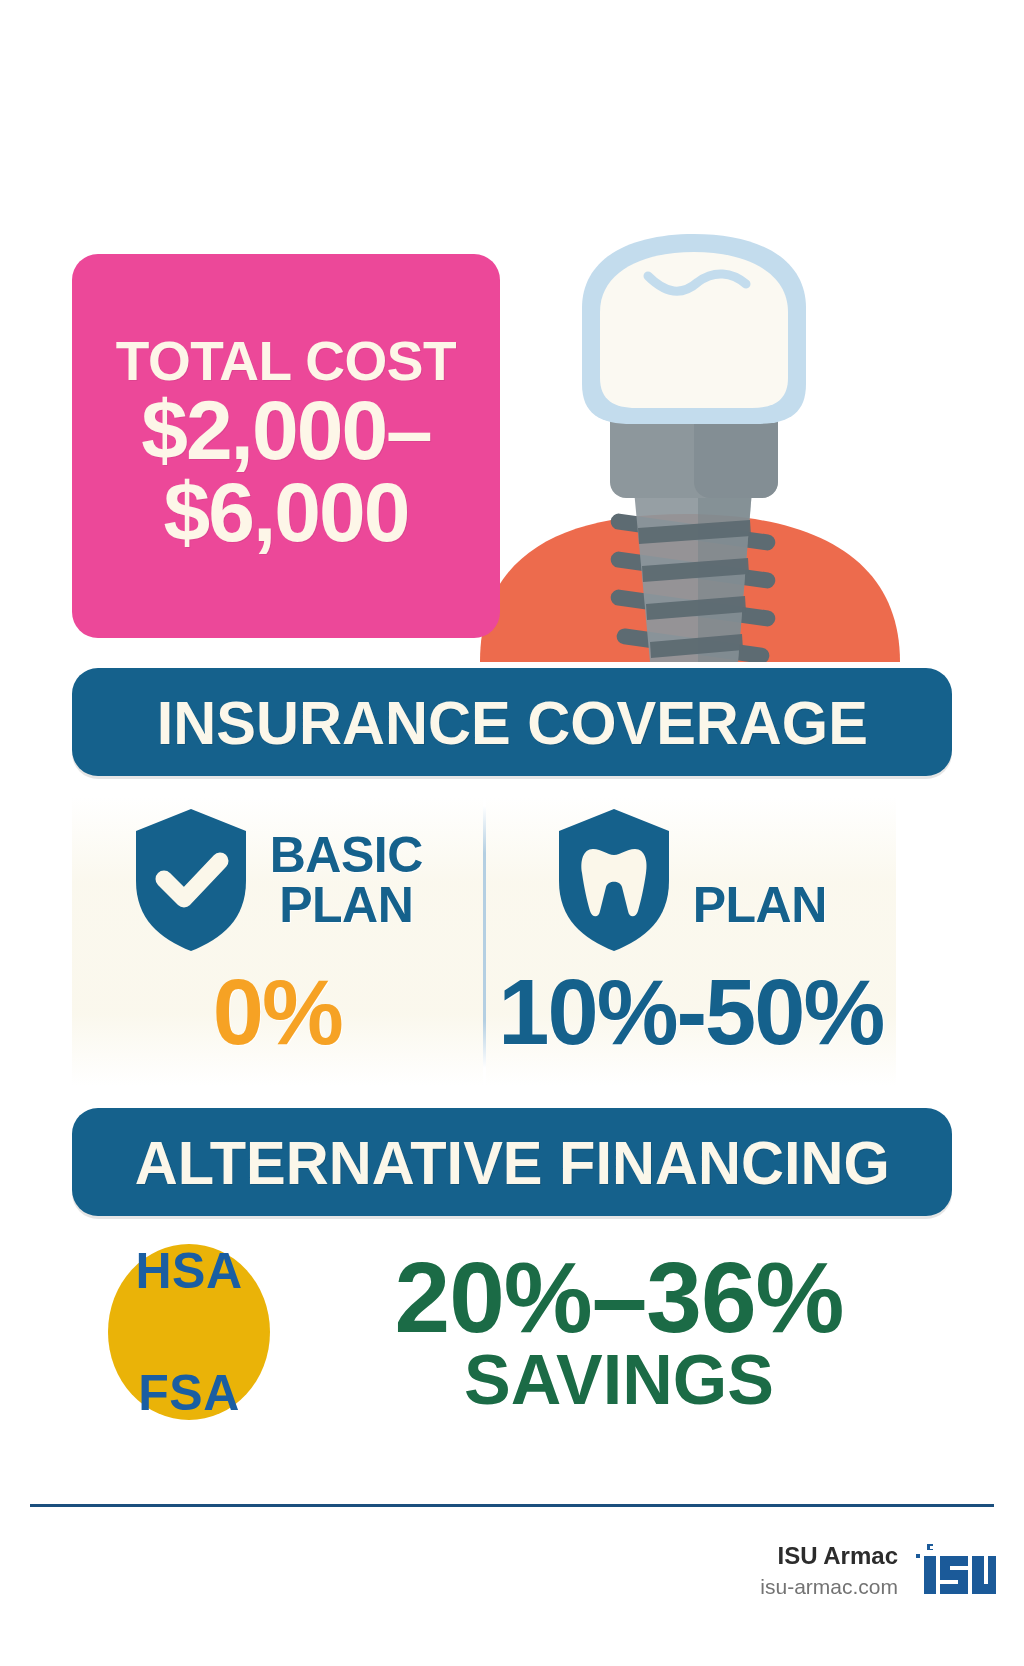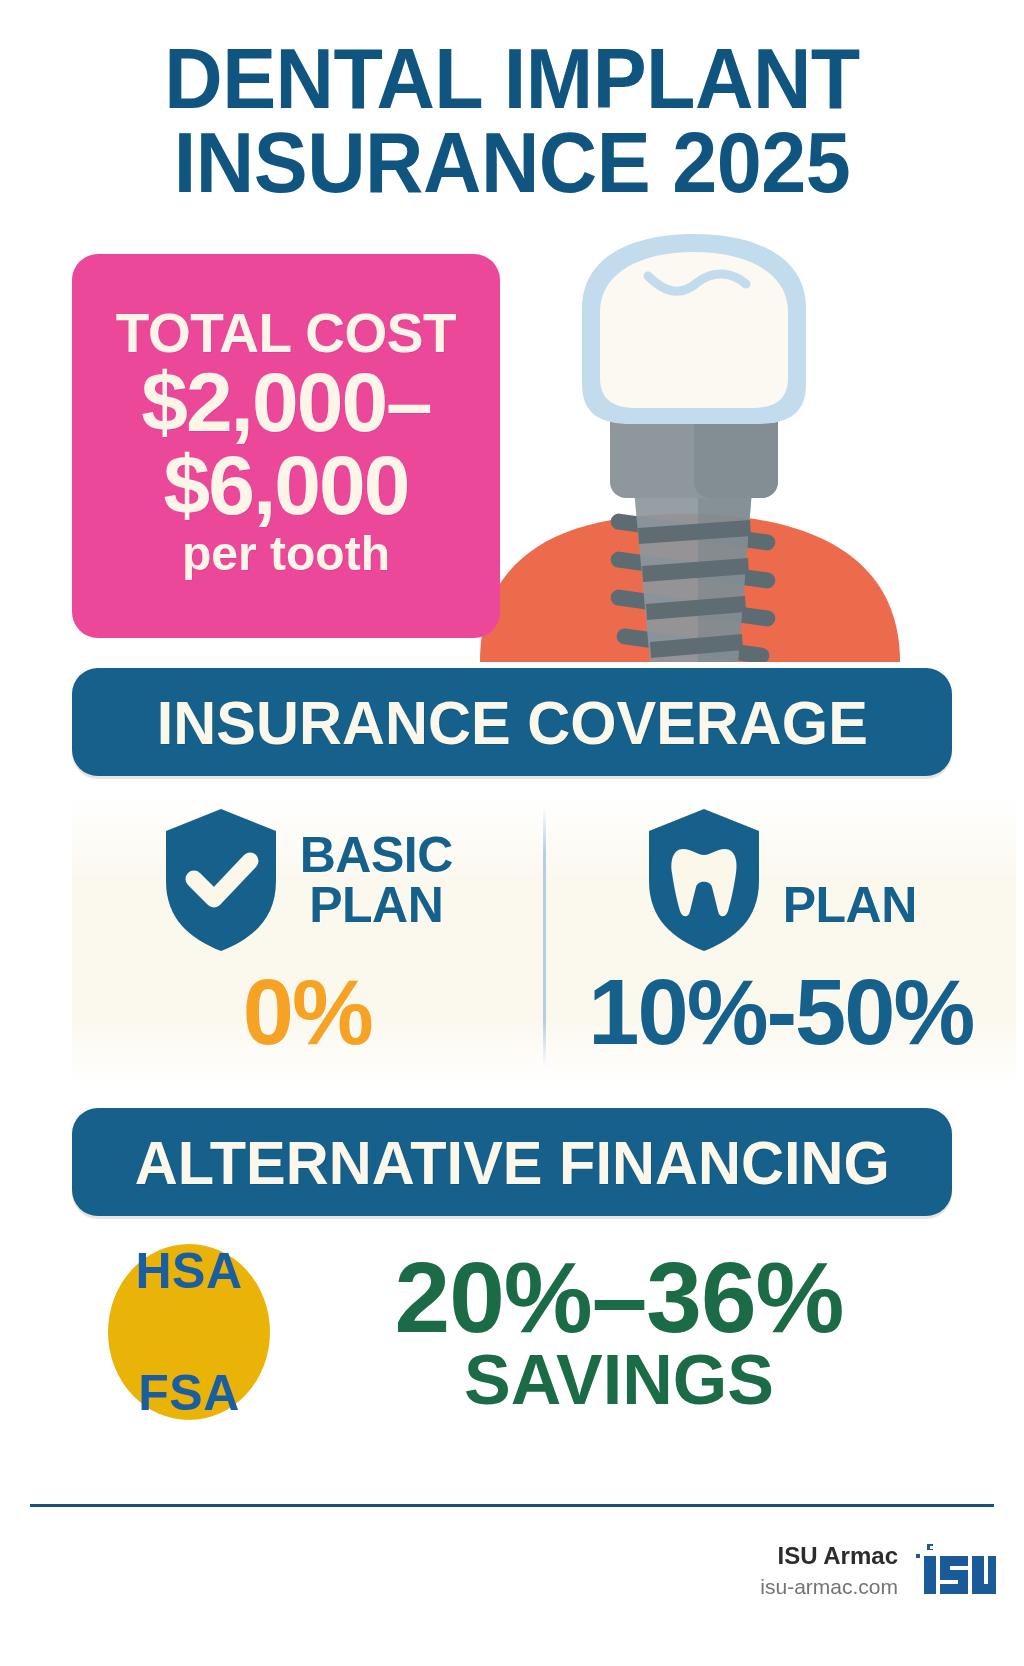--- a/index.html
+++ b/index.html
@@ -120,21 +120,21 @@
     text-shadow: 1px 1px 0 rgba(0,0,0,0.12);
   }
   #banner-coverage { top: 668px; }
   #banner-financing { top: 1108px; }
 
   
   .plans {
     position: absolute;
     top: 796px;
     left: 72px;
-    width: 944px;
+    width: 824px;
     height: 290px;
     display: flex;
   }
   .plan {
     position: relative;
     flex: 1;
     display: flex;
     flex-direction: column;
     align-items: center;
     background: linear-gradient(180deg, rgba(250,247,235,0.0) 0%, rgba(250,247,235,0.85) 30%, rgba(250,247,235,0.9) 75%, rgba(255,255,255,0) 100%);
@@ -269,24 +269,20 @@
     font-size: 21px;
     line-height: 1.45;
   }
   .footer-logo { width: 84px; height: 56px; margin-top: 14px; }
 </style>
 </head>
 <body>
 
 <div class="poster">
 
-  <div class="title-block">
-    <div class="title-line">DENTAL IMPLANT</div>
-    <div class="title-line">INSURANCE 2025</div>
-  </div>
 
   <div class="hero">
 
     <div class="implant-wrap">
       <svg class="implant-svg" viewBox="0 0 440 430" xmlns="http://www.w3.org/2000/svg">
 
         <path d="M10 430 C10 330 80 282 215 282 C350 282 430 330 430 430 Z" fill="#ed6b4d"></path>
 
         <g fill="#5d6b72">
           <rect x="140" y="292" width="166" height="16" rx="8" transform="rotate(8 223 300)"></rect>
@@ -313,21 +309,20 @@
         <path d="M130 80 C130 40 172 20 224 20 C276 20 318 40 318 80 L318 146 C318 168 304 176 282 176 L166 176 C144 176 130 168 130 146 Z" fill="#fbf9f2"></path>
 
         <path d="M178 44 C196 62 212 64 228 50 C244 38 262 40 276 52" fill="none" stroke="#c3dced" stroke-width="9" stroke-linecap="round"></path>
       </svg>
     </div>
 
     <div class="cost-card">
       <div class="cost-label">TOTAL COST</div>
       <div class="cost-range">$2,000–</div>
       <div class="cost-range">$6,000</div>
-      <div class="cost-unit">per tooth</div>
     </div>
   </div>
 
   <div class="banner" id="banner-coverage">
     <div class="banner-text">INSURANCE COVERAGE</div>
   </div>
 
   <div class="plans">
 
     <div class="plan">

